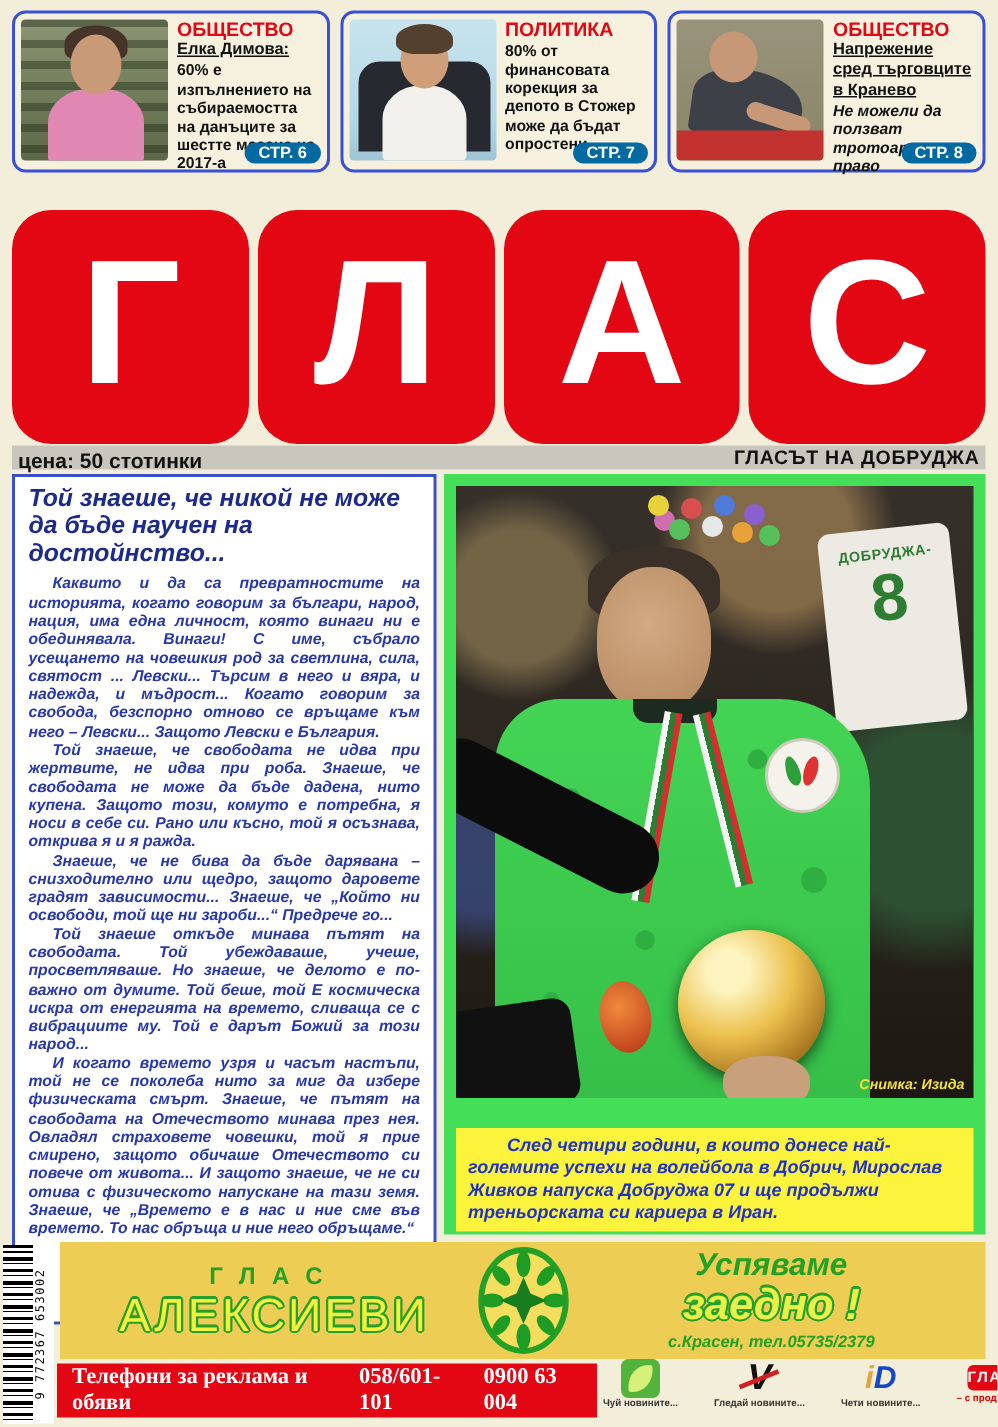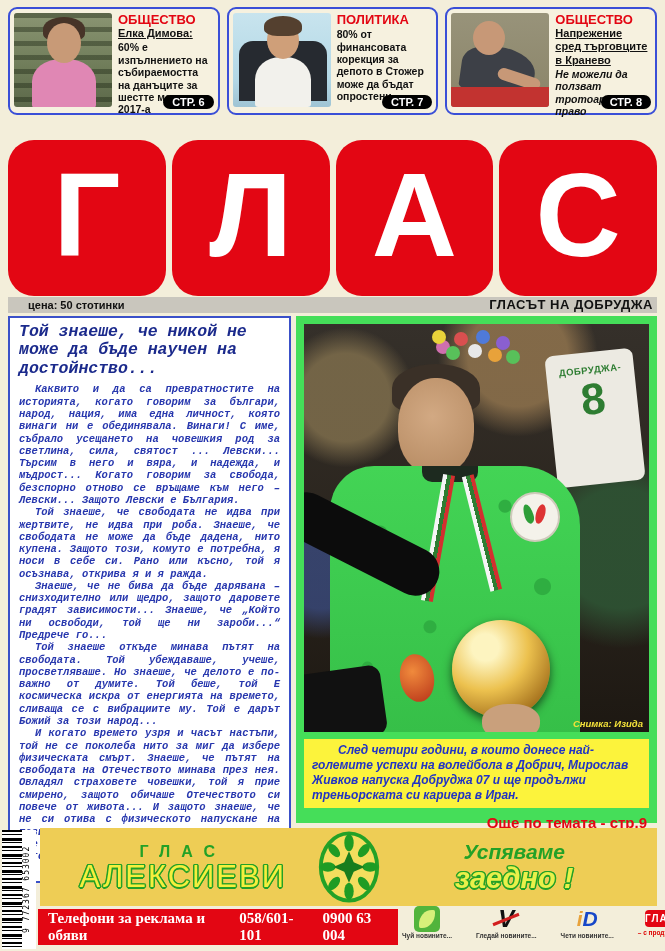--- a/index.html
+++ b/index.html
@@ -8,21 +8,21 @@
 
   
   .teasers{position:absolute;left:8px;top:7px;width:649px;height:108px;display:flex;gap:7px;}
   .teaser{flex:1;border:2px solid #3a4fd7;border-radius:9px;background:#f6f1df;display:flex;padding:4px;position:relative;box-sizing:border-box;}
   .t-photo{width:98px;height:94px;border-radius:3px;flex:0 0 auto;position:relative;overflow:hidden;}
   .t-info{flex:1;padding:0 3px 0 6px;position:relative;}
   .t-section{color:#e30613;font-weight:bold;font-size:13px;line-height:1.1;}
   .t-title{font-size:11px;font-weight:bold;text-decoration:underline;line-height:1.2;color:#111;}
   .t-text{font-size:10.5px;font-weight:bold;line-height:1.18;color:#111;margin-top:1px;}
   .t-text.it{font-style:italic;}
-  .t-badge{position:absolute;bottom:0;right:0;background:#000000;color:#fff;font-weight:bold;font-size:11px;padding:1px 9px;border-radius:9px;}
+  .t-badge{position:absolute;bottom:0;right:0;background:#0369a1;color:#fff;font-weight:bold;font-size:11px;padding:1px 9px;border-radius:9px;}
   .ph{position:absolute;}
   .scene1{background:linear-gradient(180deg,#8a9573 0%,#6e7b58 60%,#5c684a 100%);}
   .scene1 .rows{left:0;top:0;right:0;bottom:0;background:repeating-linear-gradient(180deg,rgba(35,45,25,.45) 0 5px,rgba(0,0,0,0) 5px 14px);}
   .scene1 .body{left:18px;top:46px;width:64px;height:50px;background:#e087b4;border-radius:45% 45% 8% 8%;}
   .scene1 .head{left:33px;top:10px;width:34px;height:40px;background:#c89a77;border-radius:50%;}
   .scene1 .hair{left:29px;top:4px;width:42px;height:24px;background:#473428;border-radius:50% 50% 30% 30%;}
   .scene2{background:linear-gradient(180deg,#c8e4ee 0%,#b3d8e6 70%,#9fc4d4 100%);}
   .scene2 .chair{left:6px;top:28px;width:88px;height:60px;background:#262a30;border-radius:14px 14px 0 0;}
   .scene2 .body{left:22px;top:44px;width:56px;height:50px;background:#f2f1ec;border-radius:45% 45% 6% 6%;}
   .scene2 .head{left:34px;top:8px;width:32px;height:38px;background:#cf9f79;border-radius:50%;}
@@ -34,25 +34,25 @@
   .scene3 .arm{left:46px;top:60px;width:44px;height:12px;background:#c79877;border-radius:6px;transform:rotate(18deg);}
 
   
   .mast-row{position:absolute;left:10px;top:118px;width:647px;height:20px;}
   .weekly{position:absolute;left:0;top:1px;font-size:15px;font-weight:bold;letter-spacing:7px;color:#111;}
   .dateline{position:absolute;right:0;top:2px;font-size:12.5px;font-weight:bold;color:#111;white-space:nowrap;}
   .dateline .red{color:#e30613;}
   .logo-row{position:absolute;left:8px;top:140px;width:649px;height:156px;display:flex;gap:6px;}
   .logo-tile{flex:1;background:#e30613;border-radius:26px;color:#fff;font-weight:bold;font-size:118px;line-height:150px;text-align:center;font-family:"Liberation Sans",sans-serif;}
   .gray-strip{position:absolute;left:8px;top:297px;width:649px;height:16px;background:#c9c6bd;}
-  .price{position:absolute;left:20px;top:2px;font-size:11px;font-weight:bold;color:#111;}
+  .price{position:absolute;left:4px;top:2px;font-size:14px;font-weight:bold;color:#111;}
   .slogan{position:absolute;right:4px;top:0px;font-size:13px;font-weight:bold;color:#111;letter-spacing:.5px;}
 
   
-  .article{position:absolute;left:8px;top:316px;width:283px;height:567px;background:#fff;border:2px solid #3a50c8;box-sizing:border-box;padding:5px 9px;overflow:hidden;font-family:Liberation Mono, monospace;}
+  .article{position:absolute;left:8px;top:316px;width:283px;height:567px;background:#fff;border:2px solid #3a50c8;box-sizing:border-box;padding:5px 9px;overflow:hidden;}
   .a-title{color:#1b2a8c;font-weight:bold;font-style:italic;font-size:16.5px;line-height:1.12;margin:0 0 5px 0;}
   .a-p{color:#2737ae;font-style:italic;font-weight:bold;font-size:10.5px;line-height:1.17;text-align:justify;text-indent:16px;margin:0;}
 
   
   .photo-panel{position:absolute;left:296px;top:316px;width:361px;height:507px;background:#45de59;box-sizing:border-box;padding:8px;}
   .photo{position:relative;width:100%;height:408px;background:
     radial-gradient(circle at 12% 18%,rgba(122,106,74,.9) 0 44px,rgba(0,0,0,0) 70px),
     radial-gradient(circle at 62% 8%,rgba(150,120,80,.8) 0 50px,rgba(0,0,0,0) 80px),
     radial-gradient(circle at 92% 55%,rgba(46,84,52,.9) 0 60px,rgba(0,0,0,0) 100px),
     radial-gradient(circle at 5% 60%,rgba(60,80,140,.7) 0 40px,rgba(0,0,0,0) 70px),
@@ -78,21 +78,21 @@
   .ribbon2{left:172px;top:150px;width:12px;height:118px;background:linear-gradient(90deg,#f5f5f5 0 34%,#2e7d32 34% 67%,#d32f2f 67%);transform:rotate(-14deg);}
   .badge{left:206px;top:168px;width:46px;height:46px;background:#f4f2ea;border-radius:50%;border:2px solid #cfcabb;}
   .badge .b1{position:absolute;left:12px;top:10px;width:9px;height:20px;background:#2e9e38;border-radius:50% 50% 50% 50%/60% 60% 40% 40%;transform:rotate(-18deg);}
   .badge .b2{position:absolute;left:24px;top:10px;width:9px;height:20px;background:#d33;border-radius:50%;transform:rotate(16deg);}
   .ball{left:148px;top:296px;width:98px;height:98px;border-radius:50%;background:radial-gradient(circle at 34% 28%,#fdf4c0 0 14%,#ecc14e 45%,#a36f1c 80%,#6b4510 100%);box-shadow:0 4px 10px rgba(0,0,0,.6);}
   .medal{left:96px;top:330px;width:34px;height:48px;background:radial-gradient(circle at 40% 35%,#f08a3c,#c2441f 80%);border-radius:50%;transform:rotate(-10deg);}
   .fist{left:178px;top:380px;width:58px;height:36px;background:#c9a07c;border-radius:45%;}
   .mic{left:-28px;top:196px;width:170px;height:48px;background:#0c0c0c;border-radius:24px;transform:rotate(27deg);}
   .camera{left:-10px;bottom:-8px;width:90px;height:70px;background:#111;border-radius:12px;transform:rotate(-8deg);}
   .credit{right:6px;bottom:3px;color:#f3e13a;font-size:9.5px;font-weight:bold;font-style:italic;}
-  .caption-box{margin-top:7px;background:#fcf33c;color:#2033c5;font-weight:bold;font-style:italic;font-size:12px;line-height:1.24;padding:4px 8px 5px 8px;text-indent:26px;}
+  .caption-box{margin-top:20px;background:#fcf33c;color:#2033c5;font-weight:bold;font-style:italic;font-size:12px;line-height:1.24;padding:4px 8px 5px 8px;text-indent:26px;}
   .more-link{margin-top:6px;text-align:right;color:#e30613;font-weight:bold;font-size:15px;padding-right:2px;}
 
   
   .ad{position:absolute;left:40px;top:828px;width:617px;height:78px;background:#eecd55;display:flex;align-items:center;justify-content:space-between;padding:0 14px;box-sizing:border-box;}
   .ad-left{text-align:center;flex:1;}
   .ad-line1{color:#23a127;font-weight:bold;font-size:16px;letter-spacing:11px;}
   .ad-line2{color:#f5ef3d;font-weight:normal;font-size:31px;letter-spacing:2px;line-height:1;
     text-shadow:-1.5px 0 #23a127,1.5px 0 #23a127,0 -1.5px #23a127,0 1.5px #23a127,-1px -1px #23a127,1px 1px #23a127,-1px 1px #23a127,1px -1px #23a127;}
   .ad-logo{width:74px;height:72px;flex:0 0 auto;}
   .ad-right{flex:1;text-align:center;}
@@ -238,20 +238,21 @@
         <ellipse cx="21" cy="25" rx="5.5" ry="10" transform="rotate(-40 21 25)"></ellipse>
         <ellipse cx="59" cy="25" rx="5.5" ry="10" transform="rotate(40 59 25)"></ellipse>
         <ellipse cx="21" cy="67" rx="5.5" ry="10" transform="rotate(40 21 67)"></ellipse>
         <ellipse cx="59" cy="67" rx="5.5" ry="10" transform="rotate(-40 59 67)"></ellipse>
       </g>
       <path d="M40,26 L46,40 L60,46 L46,52 L40,66 L34,52 L20,46 L34,40 Z" fill="#187d1d"></path>
     </svg>
     <div class="ad-right">
       <div class="ad-slogan1">Успяваме</div>
       <div class="ad-slogan2">заедно !</div>
+      <div class="ad-contact">с.Красен, тел.05735/2379</div>
     </div>
   </div>
 
   <div class="barcode">
     <div class="bars"></div>
     <div class="bdigits">9 772367 653002</div>
   </div>
 
   <div class="footer-bar">
     <span class="fb-label">Телефони за реклама  и обяви</span>

